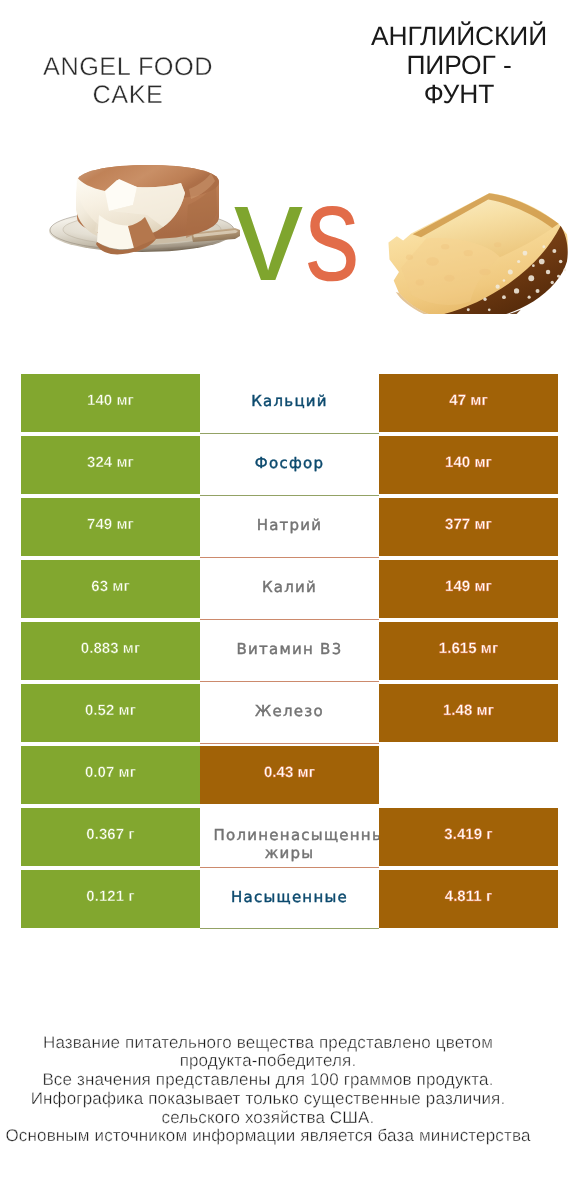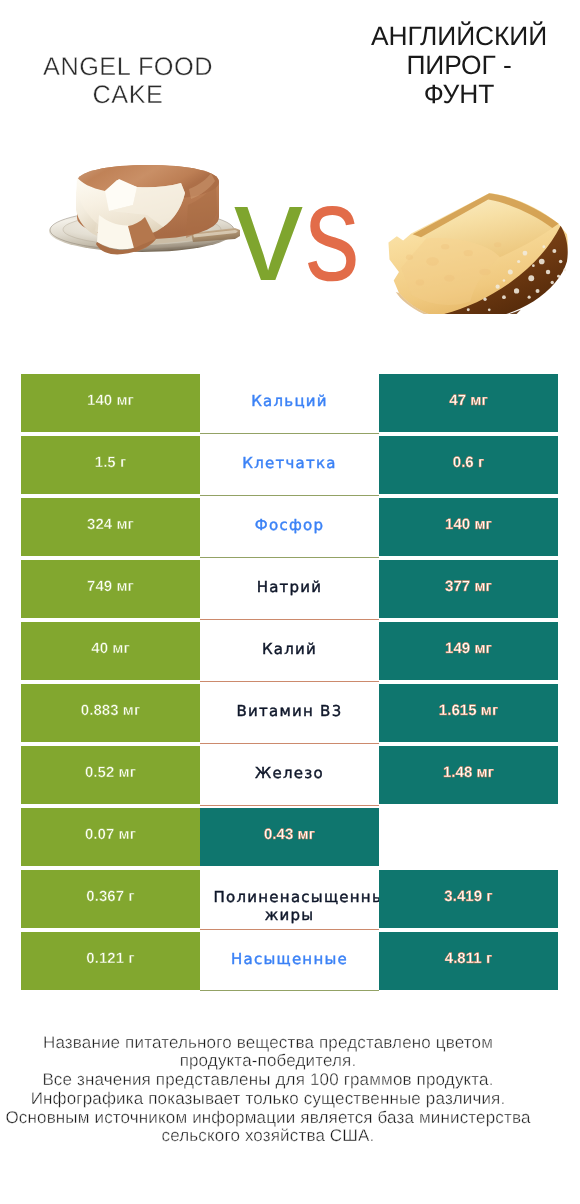--- a/index.html
+++ b/index.html
@@ -39,23 +39,23 @@
         box-sizing:border-box;padding-bottom:5px;}
   .cell-l{color:#fdfff7;letter-spacing:.05px;font-weight:700;-webkit-text-stroke:0.4px #82a72f;}
   .cell-r{color:#fdfff7;letter-spacing:.05px;font-weight:700;-webkit-text-stroke:0.4px #e16f4b;}
   .cell-m{background:#ffffff;flex-direction:column;line-height:18px;overflow:hidden;white-space:nowrap;
           font-family:"DejaVu Sans",sans-serif;font-weight:400;letter-spacing:1.25px;-webkit-text-stroke:0.42px currentColor;
           height:60px;padding-bottom:0;padding-top:17.5px;align-items:center;justify-content:flex-start;}
   .row:last-child .cell-m{height:59px;gap:32px;}
   .cell-m .ln{display:block;text-align:center;}
   .cell-m .ln.wide{position:relative;left:15px;}
   .g{background:#82a72f;}
-  .o{background:#0f766e;}
-  .tg{color:#3b82f6;}
-  .to{color:#0f172a;}
+  .o{background:#a16207;}
+  .tg{color:#0c4a6e;}
+  .to{color:#737373;}
   .bt-g{border-bottom:1px solid #93a265;}
   .bt-o{border-bottom:1px solid #cc8a6d;}
 
   
   .ftr{position:absolute;left:0;top:1033.5px;width:536px;text-align:center;
        color:#1a1a1a;font-size:17px;line-height:18.8px;letter-spacing:0.16px;-webkit-text-stroke:0.38px #ffffff;}
   .ftr div{white-space:pre-wrap;}
 </style>
 </head>
 <body>
@@ -227,36 +227,31 @@
     </div>
   </div>
 
   <div class="tbl">
       <div class="row">
         <div class="cell cell-l g">140 мг</div>
         <div class="cell cell-m tg bt-g">Кальций</div>
         <div class="cell cell-r o">47 мг</div>
       </div>
       <div class="row">
-        <div class="cell cell-l g">1.5 г</div>
-        <div class="cell cell-m tg bt-g">Клетчатка</div>
-        <div class="cell cell-r o">0.6 г</div>
-      </div>
-      <div class="row">
         <div class="cell cell-l g">324 мг</div>
         <div class="cell cell-m tg bt-g">Фосфор</div>
         <div class="cell cell-r o">140 мг</div>
       </div>
       <div class="row">
         <div class="cell cell-l g">749 мг</div>
         <div class="cell cell-m to bt-o">Натрий</div>
         <div class="cell cell-r o">377 мг</div>
       </div>
       <div class="row">
-        <div class="cell cell-l g">40 мг</div>
+        <div class="cell cell-l g">63 мг</div>
         <div class="cell cell-m to bt-o">Калий</div>
         <div class="cell cell-r o">149 мг</div>
       </div>
       <div class="row">
         <div class="cell cell-l g">0.883 мг</div>
         <div class="cell cell-m to bt-o">
           <span class="ln">Витамин B3</span>
         </div>
         <div class="cell cell-r o">1.615 мг</div>
       </div>
@@ -285,17 +280,17 @@
         </div>
         <div class="cell cell-r o">4.811 г</div>
       </div>
     </div>
 
   <div class="ftr">
       <div>Название питательного вещества представлено цветом</div>
       <div>продукта-победителя.</div>
       <div>Все значения представлены для 100 граммов продукта.</div>
       <div>Инфографика показывает только существенные различия.</div>
+      <div>сельского хозяйства США.</div>
       <div>Основным источником информации является база министерства</div>
-      <div>сельского хозяйства США.</div>
     </div>
 
 </div>
 
 </body></html>

